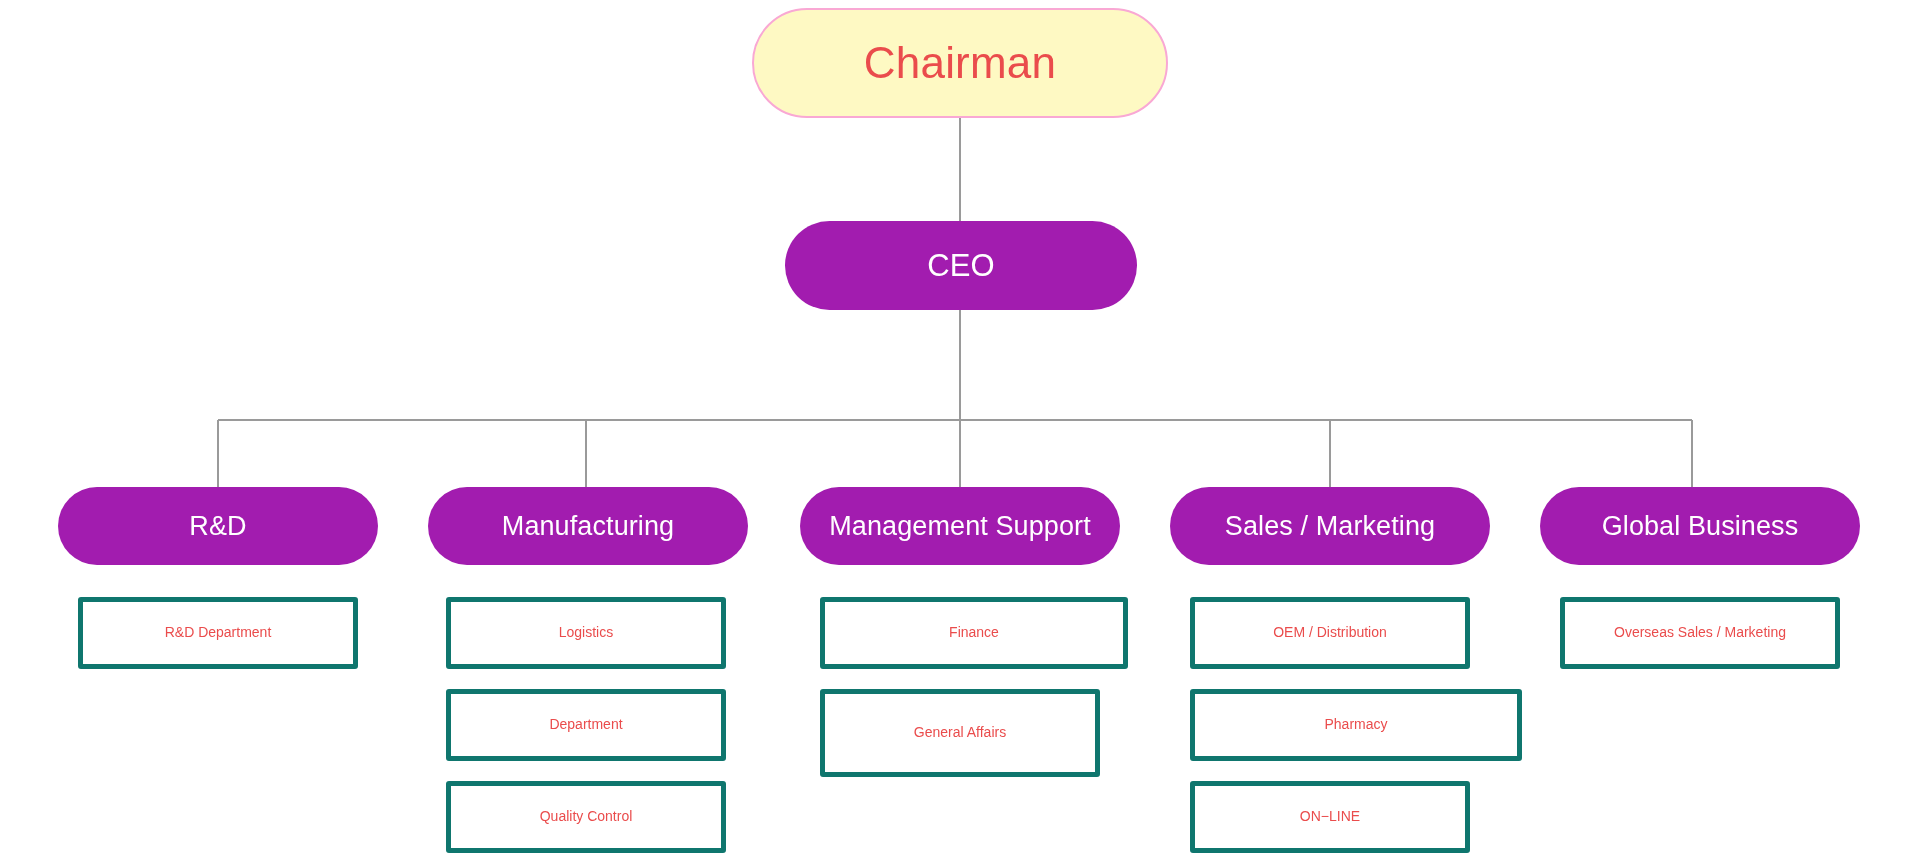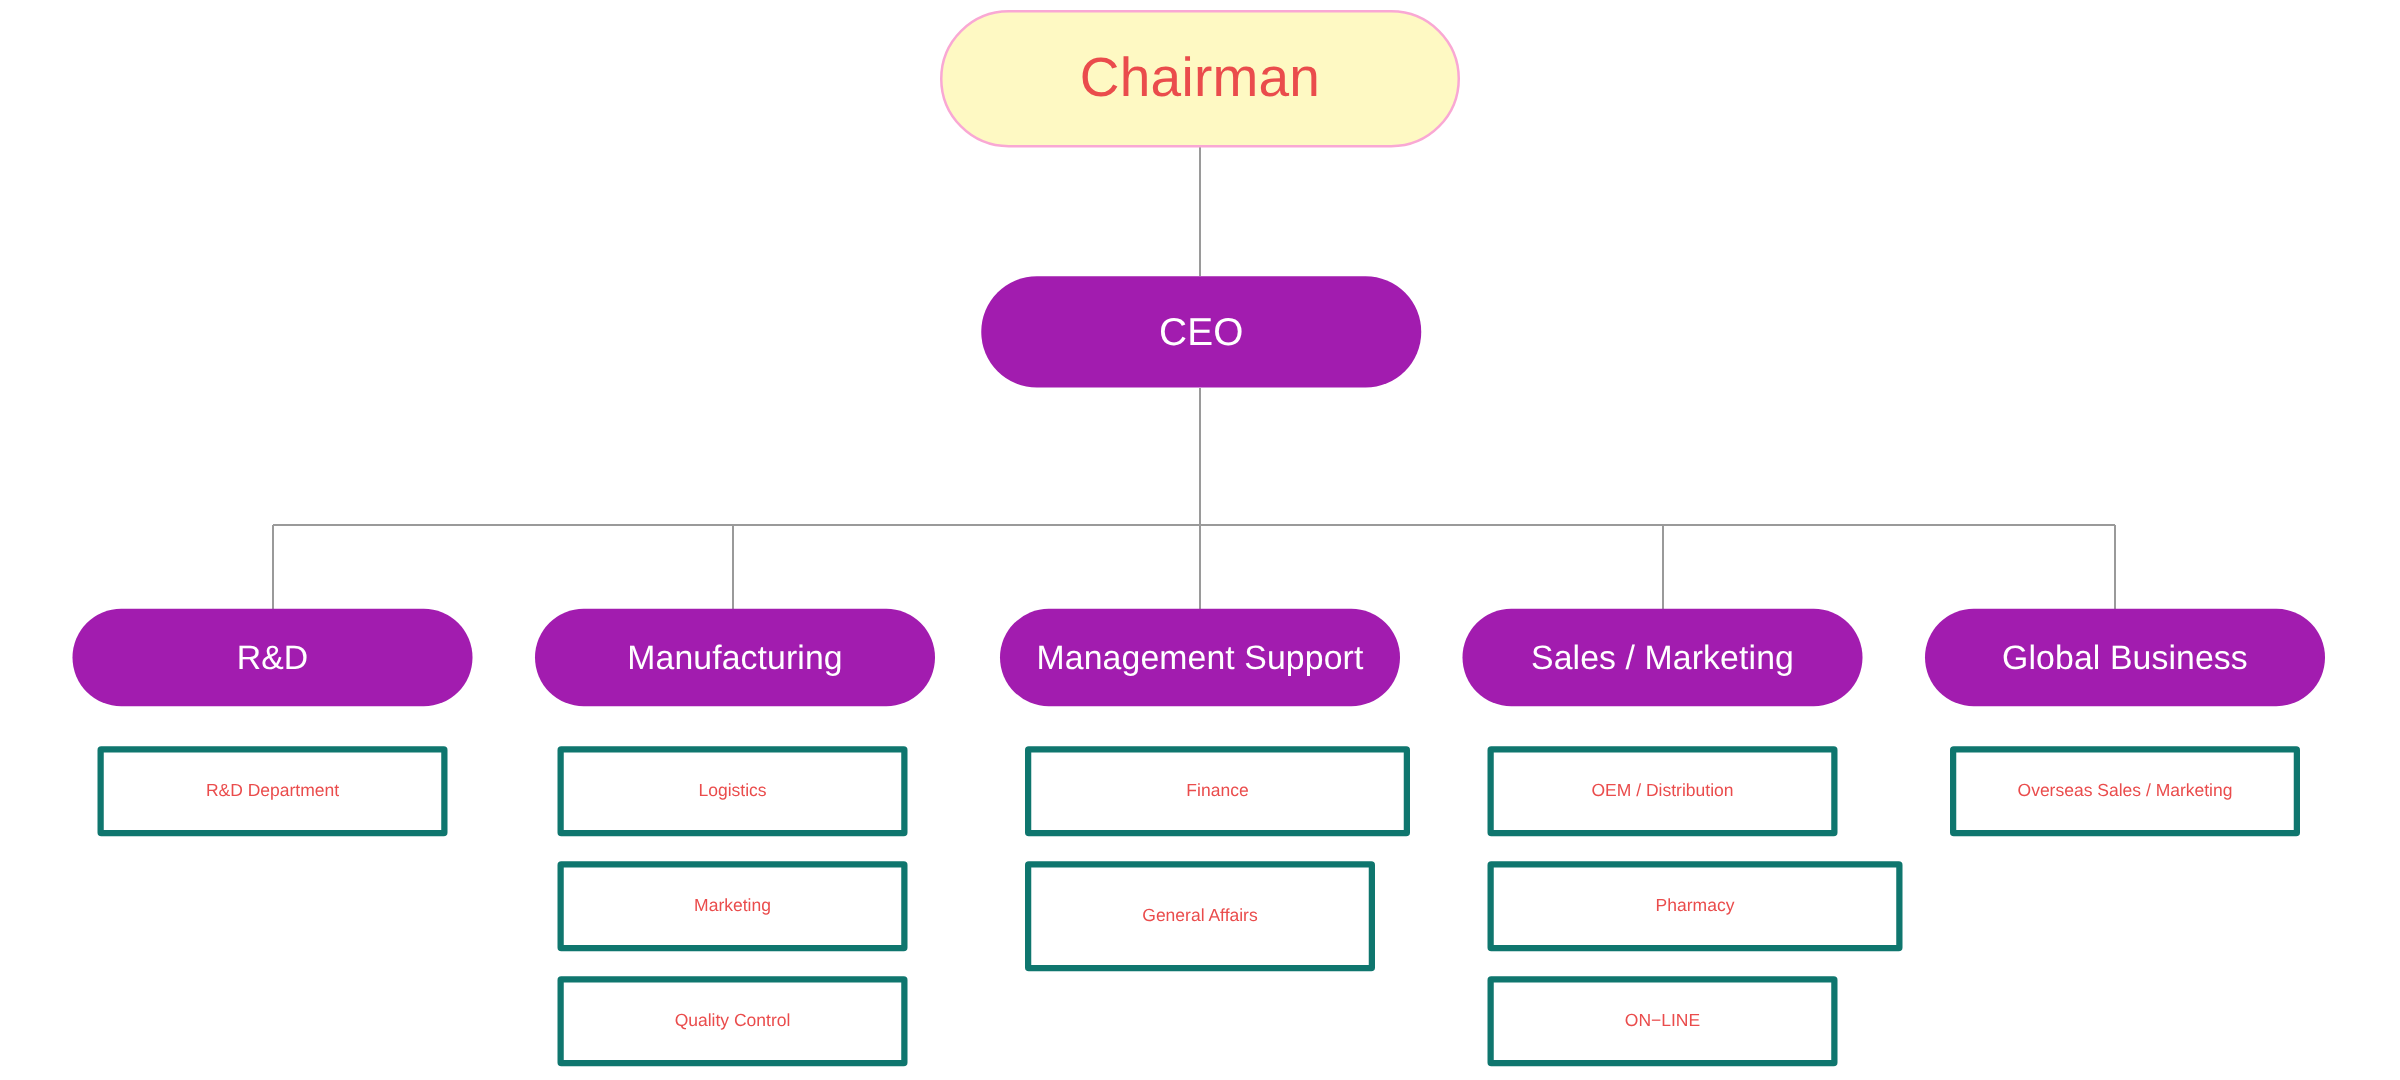--- a/index.html
+++ b/index.html
@@ -137,21 +137,21 @@
   </div>
 
   <div class="node node-leaf" style="left:78px; top:597px; width:280px; height:72px;">
     <span class="node-label">R&amp;D Department</span>
   </div>
 
   <div class="node node-leaf" style="left:446px; top:597px; width:280px; height:72px;">
     <span class="node-label">Logistics</span>
   </div>
   <div class="node node-leaf" style="left:446px; top:689px; width:280px; height:72px;">
-    <span class="node-label">Marketing</span>
+    <span class="node-label">Department</span>
   </div>
   <div class="node node-leaf" style="left:446px; top:781px; width:280px; height:72px;">
     <span class="node-label">Quality Control</span>
   </div>
 
   <div class="node node-leaf" style="left:820px; top:597px; width:308px; height:72px;">
     <span class="node-label">Finance</span>
   </div>
   <div class="node node-leaf" style="left:820px; top:689px; width:280px; height:88px;">
     <span class="node-label">General Affairs</span>

